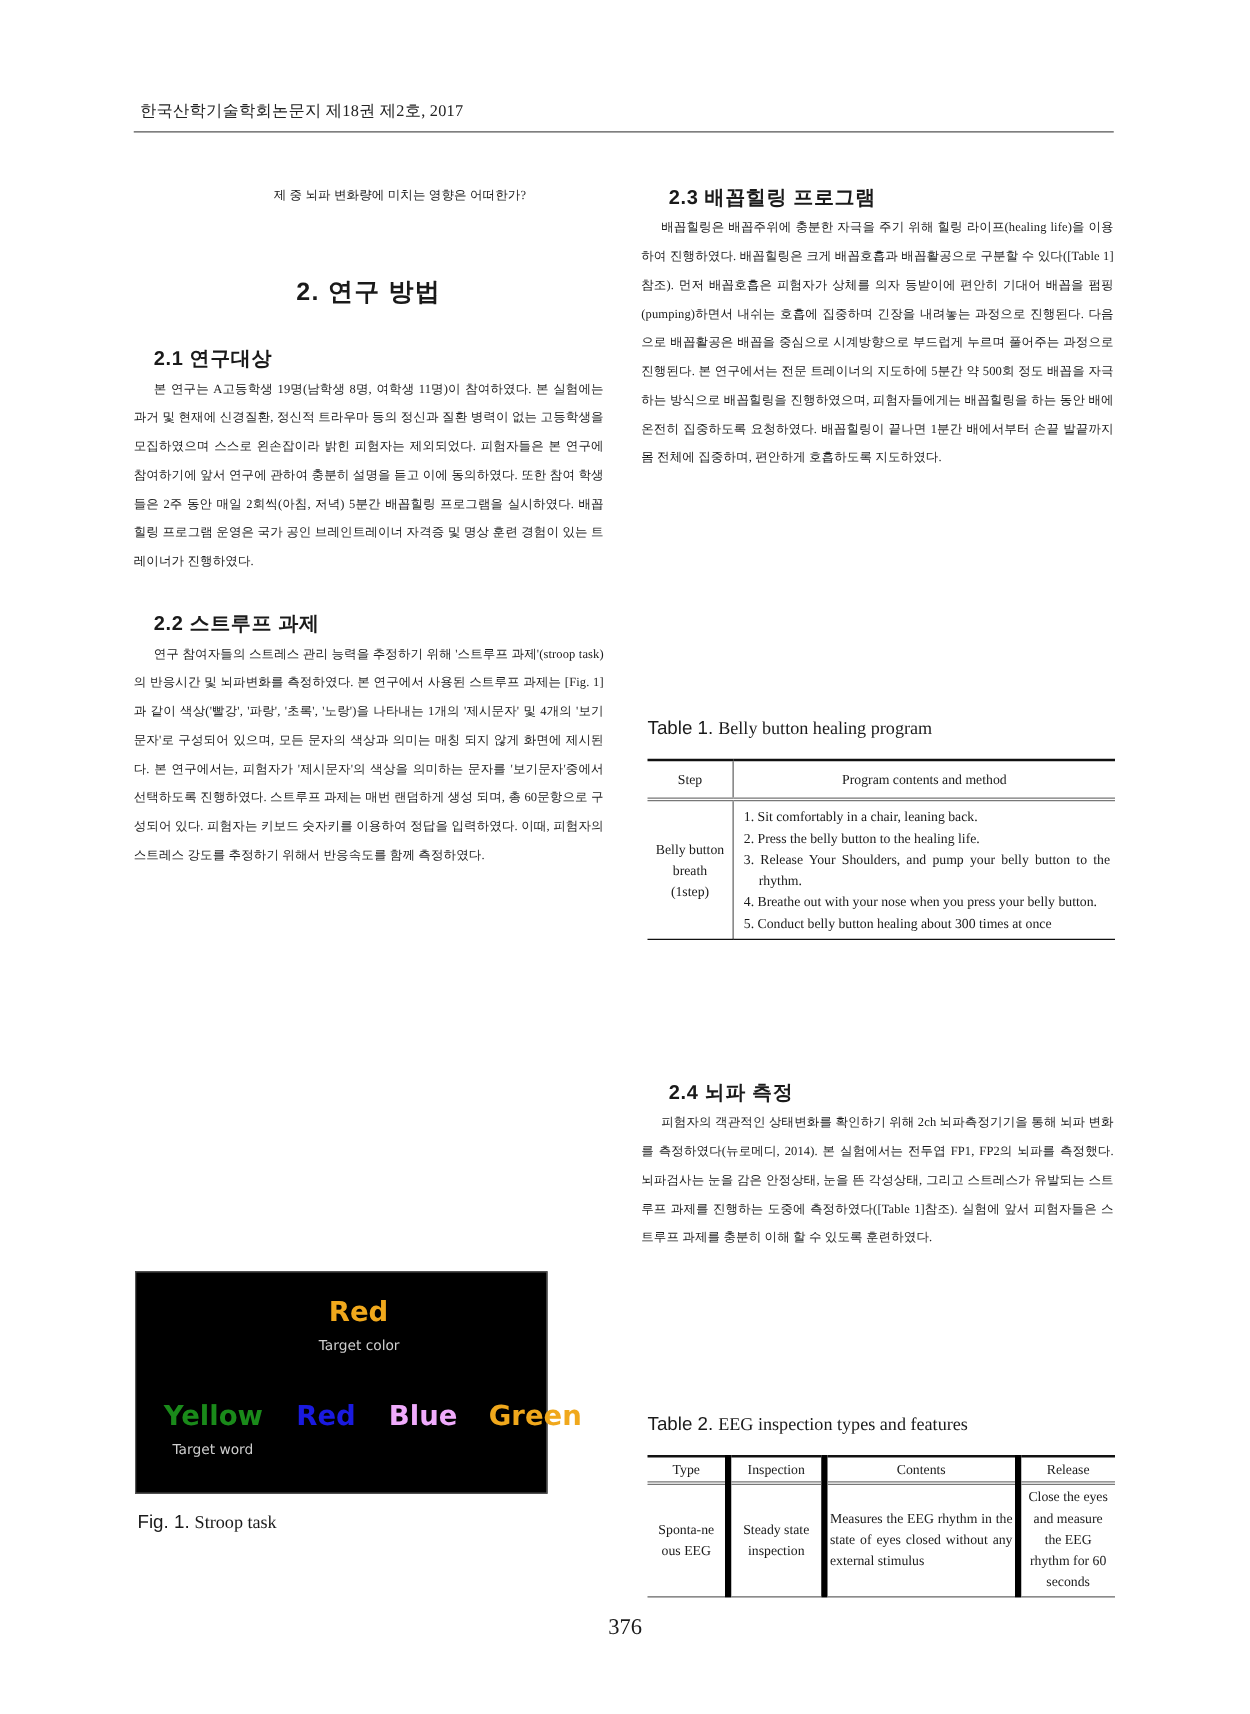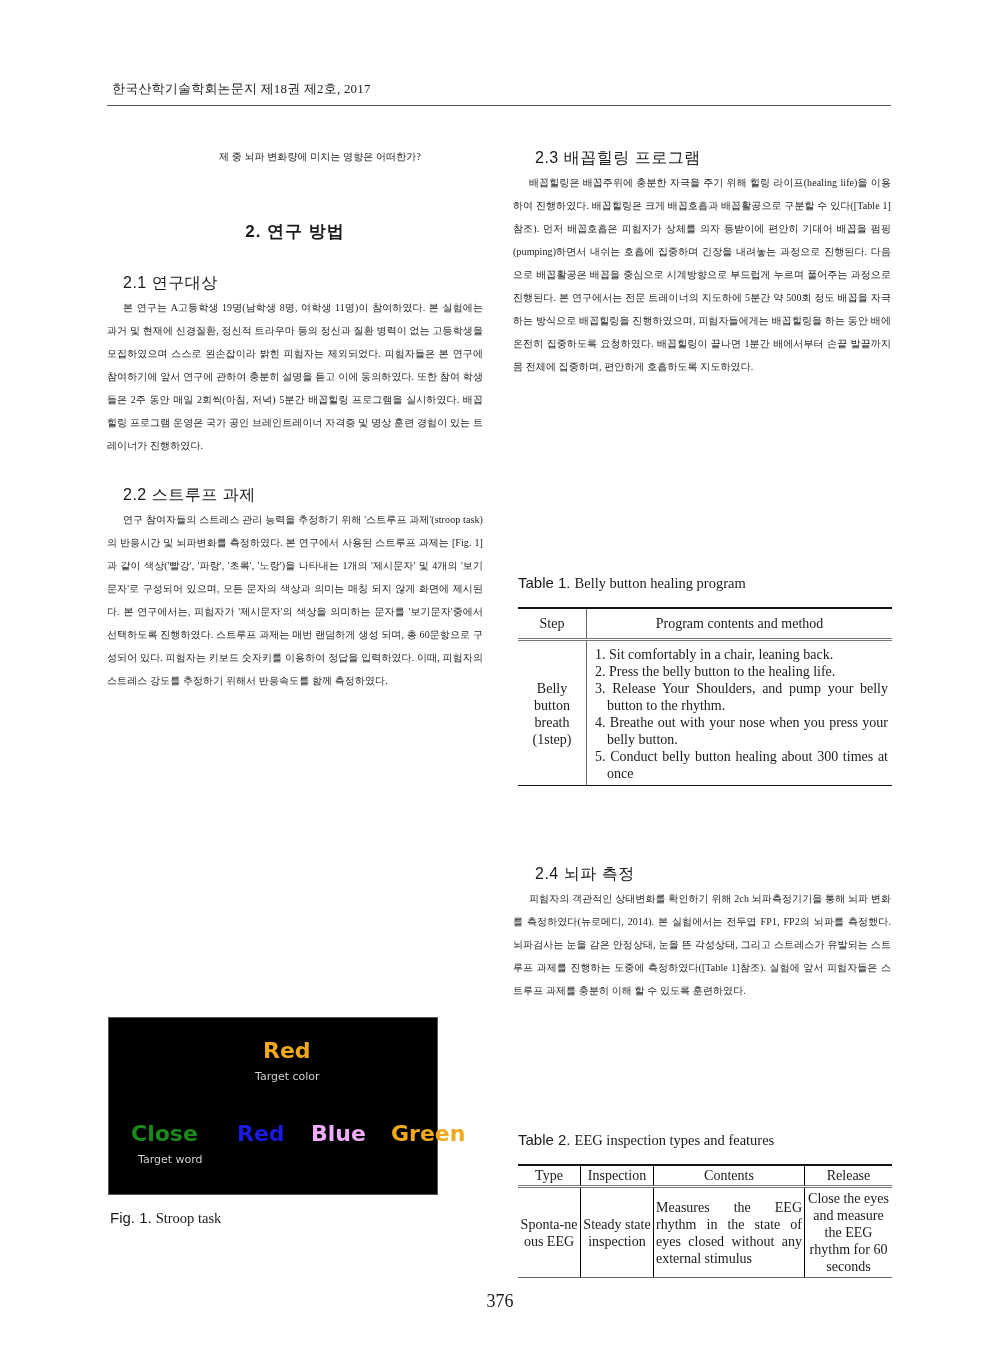--- a/index.html
+++ b/index.html
@@ -9,44 +9,44 @@
   .header-rule { position:absolute; left:107px; top:105px; width:784px; height:1px; background:#555; }
 
   .col { position:absolute; }
   .col-left { left:107px; top:140px; width:376px; }
   .col-right { left:513px; top:140px; width:378px; }
 
   .para { font-size:10px; line-height:23px; text-align:justify; margin:0; letter-spacing:0.1px; }
   .indent { text-indent:16px; }
   .rq { padding-left:112px; }
 
-  .section-title { font-family:"Liberation Sans","DejaVu Sans",sans-serif; font-size:17px; text-align:center; margin:0; letter-spacing:1px; }
-  .sub-title { font-family:"Liberation Sans","DejaVu Sans",sans-serif; font-size:16px; font-weight:normal; margin:0; letter-spacing:0.5px; }
+  .section-title { font-family:"Liberation Sans","DejaVu Sans",sans-serif; font-size:20px; text-align:center; margin:0; letter-spacing:1px; }
+  .sub-title { font-family:"Liberation Sans","DejaVu Sans",sans-serif; font-size:16px; font-weight:bold; margin:0; letter-spacing:0.5px; }
 
   .fig-box { position:absolute; left:108px; top:1017px; width:330px; height:178px; background:#000; border:1px solid #555; box-sizing:border-box; font-family:"DejaVu Sans","Liberation Sans",sans-serif; }
   .fig-word { position:absolute; font-weight:bold; }
   .fig-label { position:absolute; color:#cfcfcf; font-size:11px; }
 
   .caption { font-family:"Liberation Serif",serif; font-size:14.5px; }
   .caption .cap-label { font-family:"Liberation Sans","DejaVu Sans",sans-serif; font-size:15px; margin-right:4px; }
 
-  table.t1, table.t2 { border-collapse:collapse; font-family:"Liberation Serif",serif; font-size:14px; color:#1a1a1a; }
+  table.t1, table.t2 { border-collapse:collapse; font-family:"Liberation Serif",serif; font-size:11px; color:#1a1a1a; }
   table.t1 { position:absolute; left:518px; top:607px; width:374px; }
   table.t1 th { font-weight:normal; height:27px; border-top:2px solid #111; border-bottom:3px double #777; }
   table.t1 td { vertical-align:middle; padding:2px 4px; line-height:17px;margin-left:36px; }
   table.t1 td.step { text-align:center; width:60px; border-right:1px solid #666; }
   table.t1 th.step { border-right:1px solid #666; }
   table.t1 tr.r1 td { border-bottom:1px solid #111; padding-top:5px; padding-bottom:3px;}
   table.t1 tr.r2 td { border-bottom:2px solid #111; padding-top:4px; padding-bottom:4px;}
   ol.items { margin:0; padding:0; list-style:none; }
   ol.items li { padding-left:16px; text-indent:-12px; text-align:justify; }
 
   table.t2 { position:absolute; left:518px; top:1164px; width:374px; }
   table.t2 th { font-weight:normal; height:17px; border-top:2px solid #111; border-bottom:3px double #777; }
-  table.t2 th, table.t2 td { border-right:1px solid #000000; text-align:center; }
+  table.t2 th, table.t2 td { border-right:5px solid #000000; text-align:center; }
   table.t2 th:last-child, table.t2 td:last-child { border-right:none; }
   table.t2 td { border-bottom:1px solid #666; line-height:17px; padding:2px 2px; vertical-align:middle; }
   table.t2 td.just { text-align:justify; }
 
   .pagenum { position:absolute; left:0; width:1000px; top:1291px; text-align:center; font-size:18px; }
 </style>
 </head>
 <body>
 
 <div class="header">한국산학기술학회논문지 제18권 제2호, 2017</div>
@@ -60,21 +60,21 @@
   <h3 class="sub-title" style="margin-top:30px; padding-left:16px;">2.1 연구대상</h3>
   <p class="para indent" style="margin-top:2px;">본 연구는 A고등학생 19명(남학생 8명, 여학생 11명)이 참여하였다. 본 실험에는 과거 및 현재에 신경질환, 정신적 트라우마 등의 정신과 질환 병력이 없는 고등학생을 모집하였으며 스스로 왼손잡이라 밝힌 피험자는 제외되었다. 피험자들은 본 연구에 참여하기에 앞서 연구에 관하여 충분히 설명을 듣고 이에 동의하였다. 또한 참여 학생들은 2주 동안 매일 2회씩(아침, 저녁) 5분간 배꼽힐링 프로그램을 실시하였다. 배꼽힐링 프로그램 운영은 국가 공인 브레인트레이너 자격증 및 명상 훈련 경험이 있는 트레이너가 진행하였다.</p>
 
   <h3 class="sub-title" style="margin-top:28px; padding-left:16px;">2.2 스트루프 과제</h3>
   <p class="para indent" style="margin-top:2px;">연구 참여자들의 스트레스 관리 능력을 추정하기 위해 '스트루프 과제'(stroop task)의 반응시간 및 뇌파변화를 측정하였다. 본 연구에서 사용된 스트루프 과제는 [Fig. 1]과 같이 색상('빨강', '파랑', '초록', '노랑')을 나타내는 1개의 '제시문자' 및 4개의 '보기문자'로 구성되어 있으며, 모든 문자의 색상과 의미는 매칭 되지 않게 화면에 제시된다. 본 연구에서는, 피험자가 '제시문자'의 색상을 의미하는 문자를 '보기문자'중에서 선택하도록 진행하였다. 스트루프 과제는 매번 랜덤하게 생성 되며, 총 60문항으로 구성되어 있다. 피험자는 키보드 숫자키를 이용하여 정답을 입력하였다. 이때, 피험자의 스트레스 강도를 추정하기 위해서 반응속도를 함께 측정하였다.</p>
 </div>
 
 <div class="fig-box">
   <div class="fig-word" id="fw-target" style="left: 154px; top: 20px; font-size: 22px; color: rgb(240, 168, 28);">Red</div>
   <div class="fig-label" style="left:146px; top:52px;">Target color</div>
-  <div class="fig-word" id="fw-0" style="left: 22px; top: 103px; font-size: 22px; color: rgb(26, 138, 26);">Close</div>
+  <div class="fig-word" id="fw-0" style="left: 22px; top: 103px; font-size: 22px; color: rgb(26, 138, 26);">Yellow</div>
   <div class="fig-word" id="fw-1" style="left: 128px; top: 103px; font-size: 22px; color: rgb(26, 26, 224);">Red</div>
   <div class="fig-word" id="fw-2" style="left: 202px; top: 103px; font-size: 22px; color: #f0abfc;">Blue</div>
   <div class="fig-word" id="fw-3" style="left: 282px; top: 103px; font-size: 22px; color: rgb(240, 168, 28);">Green</div>
   <div class="fig-label" style="left:29px; top:135px;">Target word</div>
 </div>
 <div class="caption" style="position:absolute; left:110px; top:1209px;">
   <span class="cap-label">Fig. 1.</span><span>Stroop task</span>
 </div>
 
 <div class="col col-right">

